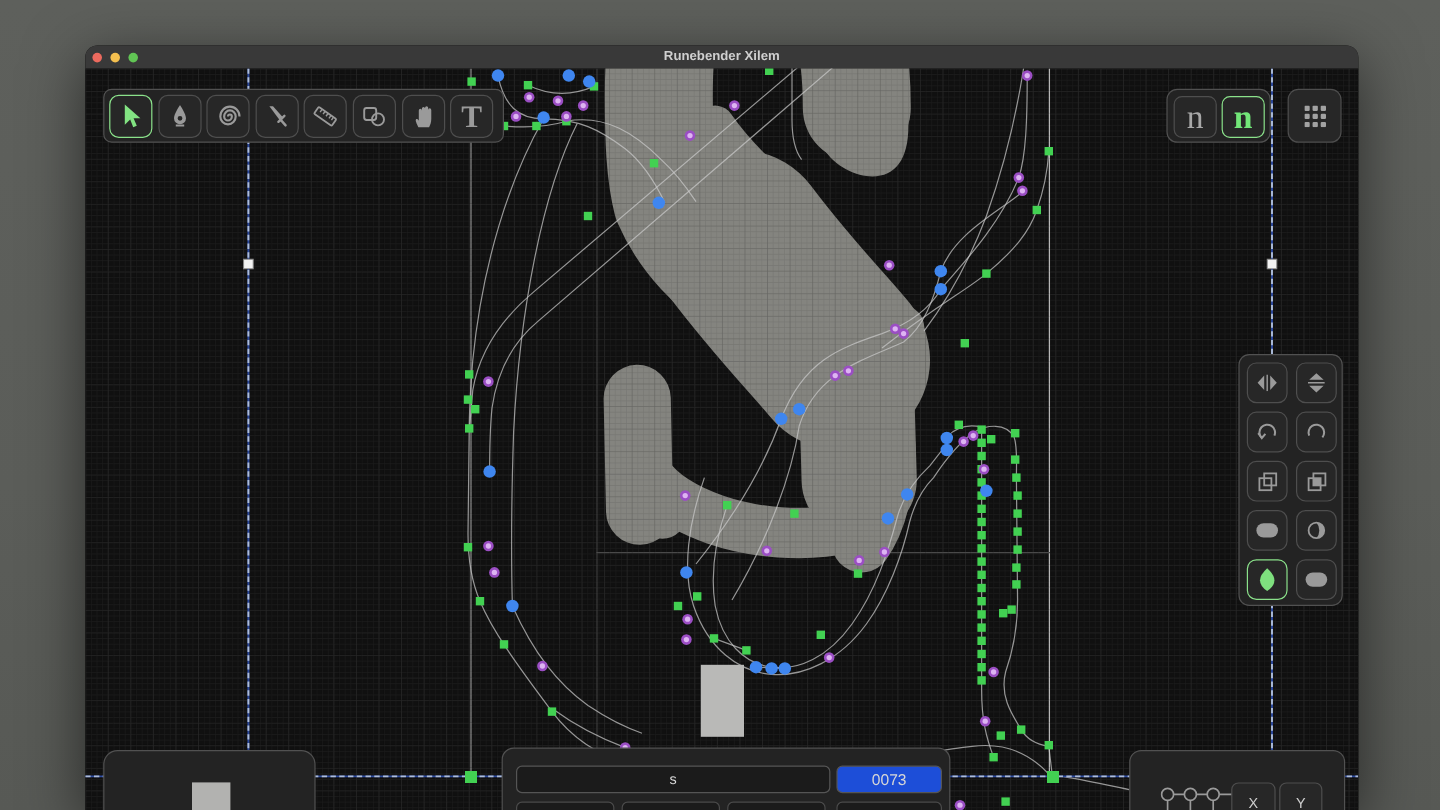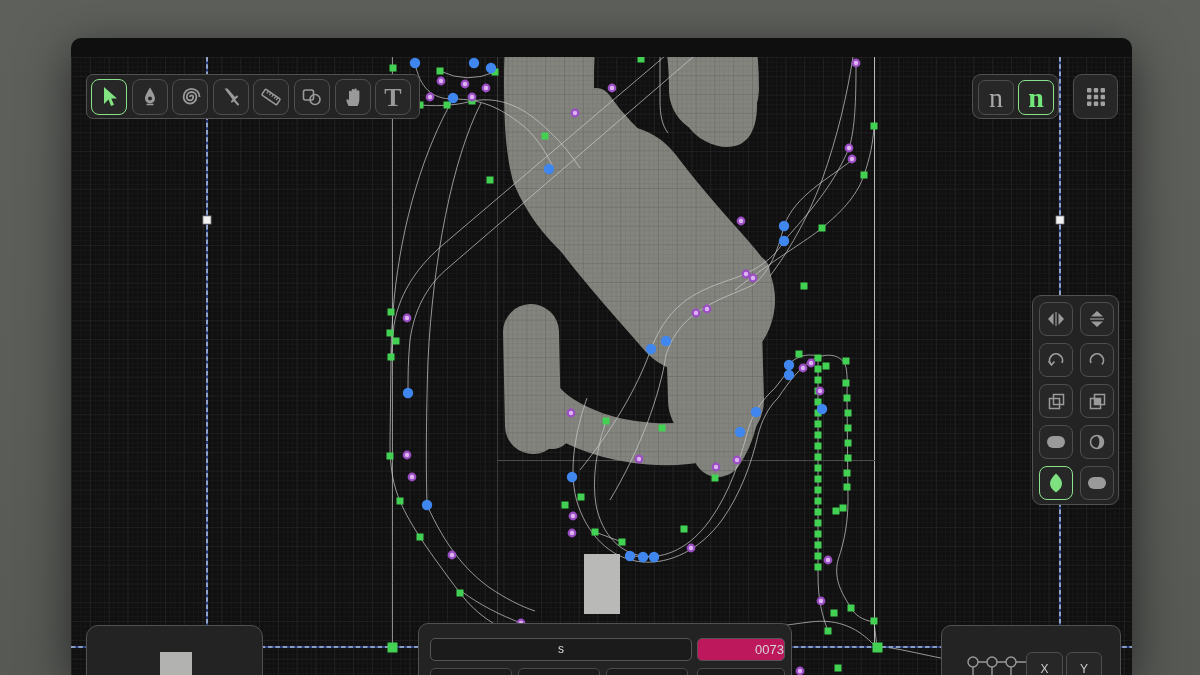--- a/index.html
+++ b/index.html
@@ -16,20 +16,26 @@
   .tl{position:absolute;top:6px;width:8px;height:8px;border-radius:50%;}
   .panel{position:absolute;background:#232323;border:1px solid #515151;box-sizing:border-box;}
   .btn{position:absolute;background:#272727;border:1px solid #4e4e4e;border-radius:8px;
        box-sizing:border-box;display:flex;align-items:center;justify-content:center;}
   .btn.sel{border:1.5px solid #8be28b;}
   svg{display:block;}
 </style>
 </head>
 <body>
 <div class="win">
+  <div class="titlebar">
+    <span class="tl" style="left:6px;background:#ec6a5e;"></span>
+    <span class="tl" style="left:21px;background:#f4bf4f;"></span>
+    <span class="tl" style="left:36px;background:#61c454;"></span>
+    <div class="title">Runebender Xilem</div>
+  </div>
 
   <svg id="cv" width="1061" height="618" viewBox="0 0 1061 618" style="position:absolute;left:0;top:19px;">
     <defs>
       <pattern id="gmin" width="4.7" height="4.7" patternUnits="userSpaceOnUse">
         <path d="M4.7 0H0V4.7" fill="none" stroke="#1d1d1d" stroke-width="1"></path>
       </pattern>
       <pattern id="gmaj" width="18.8" height="18.8" patternUnits="userSpaceOnUse">
         <path d="M18.8 0H0V18.8" fill="none" stroke="#2a2a2a" stroke-width="1"></path>
       </pattern>
       <pattern id="gmino" width="4.7" height="4.7" patternUnits="userSpaceOnUse">
@@ -398,21 +404,21 @@
       <svg width="20" height="14" viewBox="0 0 20 14">
           <rect x="1" y="1" width="18" height="12" rx="6" fill="#9a9a9a"></rect>
         </svg>
     </div>
   </div>
   <div id="blpanel" class="panel" style="left:15px;top:587px;width:177px;height:100px;border-radius:12px 12px 0 0;">
      <div style="position:absolute;left:73px;top:26px;width:32px;height:64px;background:#b2b2b0;"></div>
   </div>
   <div id="bcpanel" class="panel" style="left:347px;top:585px;width:374px;height:100px;border-radius:10px;">
     <div style="position:absolute;left:11px;top:14px;width:260px;height:21px;background:#1b1b1b;border:1px solid #555;border-radius:5px;color:#dcdcdc;font-size:12px;text-align:center;line-height:21px;">s</div>
-    <div style="position:absolute;left:278px;top:14px;width:86px;height:21px;background:#be185d;border:1px solid #555;border-radius:5px;color:#d6d6d6;font-size:13px;text-align:right;line-height:21px;">0073</div>
+    <div style="position:absolute;left:278px;top:14px;width:86px;height:21px;background:#1d4ed8;border:1px solid #555;border-radius:5px;color:#d6d6d6;font-size:13px;text-align:center;line-height:21px;">0073</div>
     <div style="position:absolute;left:11px;top:44px;width:80px;height:21px;background:#1b1b1b;border:1px solid #4a4a4a;border-radius:5px;"></div>
     <div style="position:absolute;left:99px;top:44px;width:80px;height:21px;background:#1b1b1b;border:1px solid #4a4a4a;border-radius:5px;"></div>
     <div style="position:absolute;left:187px;top:44px;width:80px;height:21px;background:#1b1b1b;border:1px solid #4a4a4a;border-radius:5px;"></div>
     <div style="position:absolute;left:278px;top:44px;width:86px;height:21px;background:#1b1b1b;border:1px solid #4a4a4a;border-radius:5px;"></div>
   </div>
   <div id="brpanel" class="panel" style="left:870px;top:587px;width:180px;height:100px;border-radius:10px;">
     <svg width="70" height="62" viewBox="0 0 70 62" style="position:absolute;left:25px;top:27px;">
       <g stroke="#9a9a9a" stroke-width="1.4" fill="none">
         <line x1="6" y1="9" x2="64" y2="9"></line>
         <line x1="6" y1="9" x2="6" y2="40"></line>

